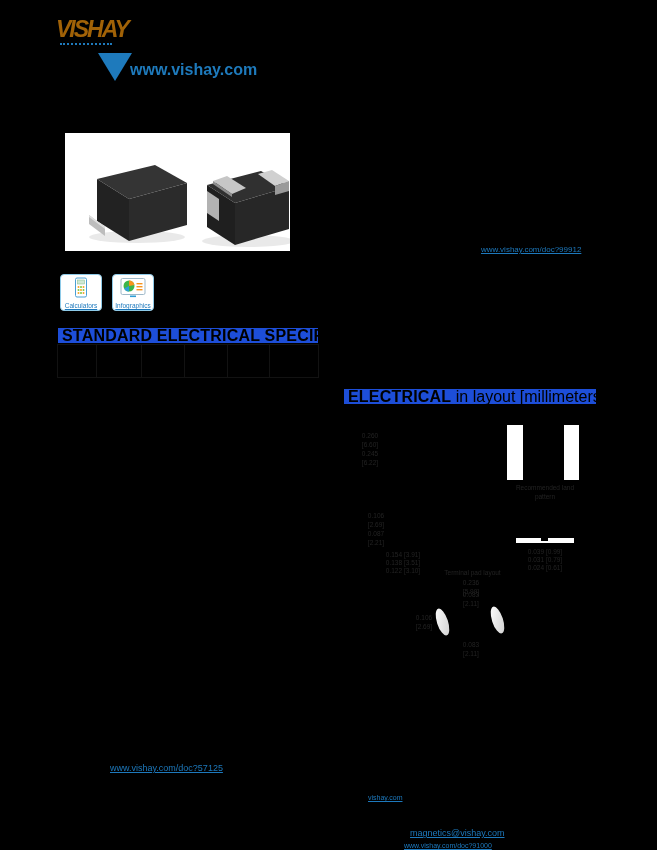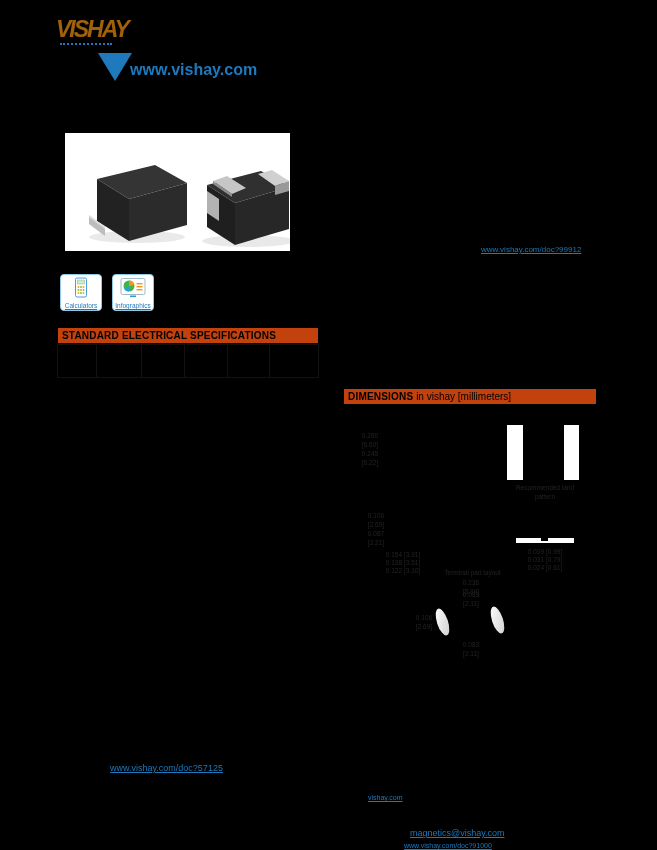--- a/index.html
+++ b/index.html
@@ -40,22 +40,22 @@
     border:1.5px solid #8ecae8;border-radius:4px;box-sizing:border-box;
     display:flex;flex-direction:column;align-items:center;justify-content:flex-end;
   }
   .res-box svg{position:absolute;top:2px;left:50%;transform:translateX(-50%);}
   .res-label{
     font-size:6.5px;color:#1d79bd;text-decoration:underline;margin-bottom:1px;
     white-space:nowrap;
   }
   
   .sec-bar{
-    position:absolute;height:17px;background:#c2410c;border:1px solid #000;
-    box-sizing:border-box;color:#000;font-size:10px;line-height:15px;
+    position:absolute;height:17px;background:#1d4ed8;border:1px solid #000;
+    box-sizing:border-box;color:#000;font-size:16px;line-height:15px;
     padding-left:4px;white-space:nowrap;
   }
   .sec-bar b{letter-spacing:.2px;}
   .elec-bar{left:57px;top:327px;width:262px;font-weight:bold;letter-spacing:.2px;}
   .dims-bar{left:343px;top:388px;width:254px;}
   
   .faint-table{
     position:absolute;left:57px;top:344px;width:262px;height:34px;
     border:1px solid #121212;box-sizing:border-box;
   }
@@ -145,21 +145,21 @@
   <div class="sec-bar elec-bar">STANDARD ELECTRICAL SPECIFICATIONS</div>
   <div class="faint-table">
     <div class="faint-col" style="left:38px;"></div>
     <div class="faint-col" style="left:83px;"></div>
     <div class="faint-col" style="left:126px;"></div>
     <div class="faint-col" style="left:169px;"></div>
     <div class="faint-col" style="left:211px;"></div>
   </div>
 
   <div class="sec-bar dims-bar">
-    <b>DIMENSIONS</b>&nbsp;<span>in vishay [millimeters]</span>
+    <b>ELECTRICAL</b>&nbsp;<span>in layout [millimeters]</span>
   </div>
 
   <div class="dimtext" style="left:344px;top:431px;width:52px;">
     <div>0.260</div>
     <div>[6.60]</div>
     <div>0.245</div>
     <div>[6.22]</div>
   </div>
 
   <div class="pad" style="left:507px;top:425px;width:16px;height:55px;"></div>

